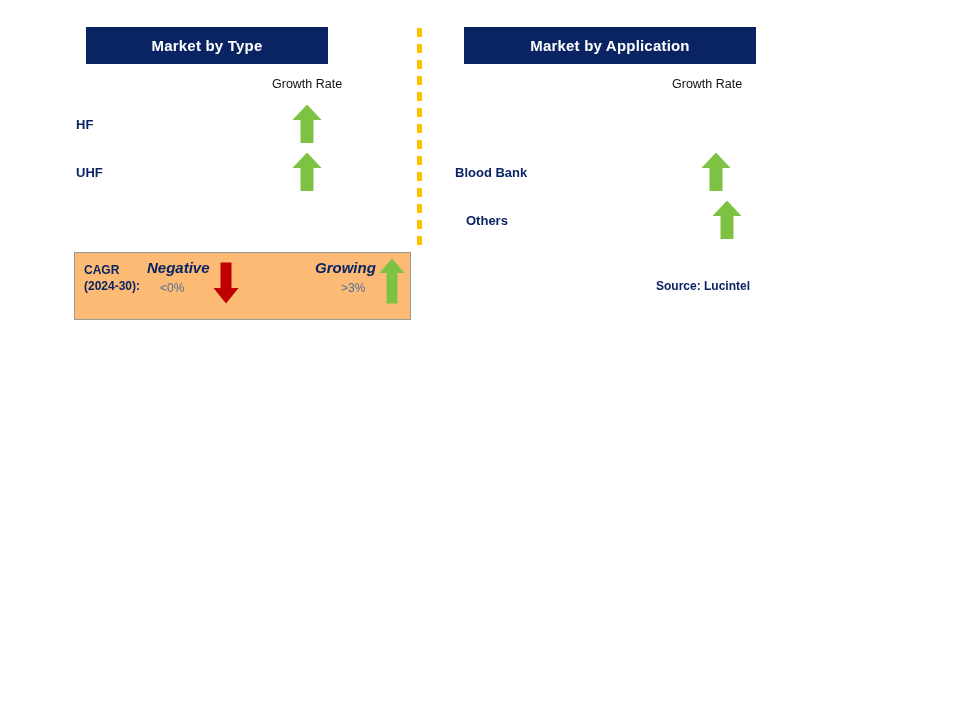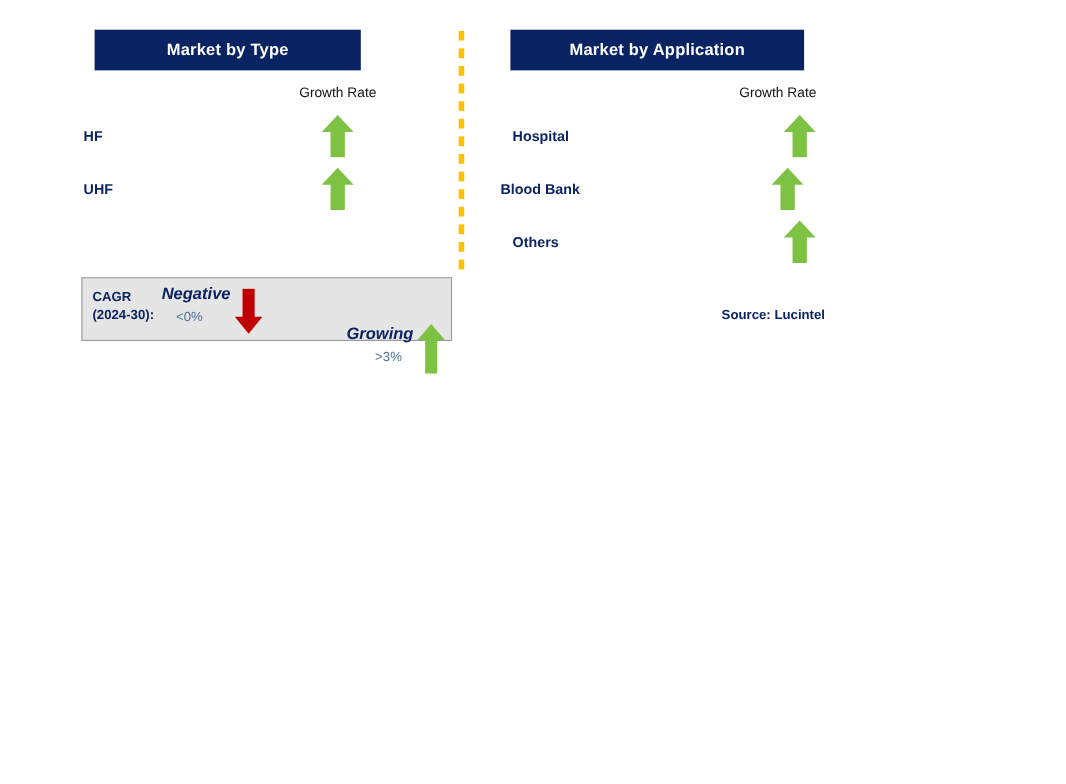--- a/index.html
+++ b/index.html
@@ -27,21 +27,21 @@
     background: #0A2463;
     color: #ffffff;
     font-size: 15px;
     font-weight: bold;
     display: flex;
     align-items: center;
     justify-content: center;
     letter-spacing: 0.2px;
   }
   #header-type { left: 74px; top: 27px; width: 242px; height: 37px; margin-left: 12px; }
-  #header-app  { left: 44px; top: 27px; width: 267px; height: 37px; }
+  #header-app  { left: 44px; top: 27px; width: 292px; height: 37px; }
 
   .growth-rate-label {
     position: absolute;
     font-size: 12.5px;
     font-weight: normal;
     color: #111111;
     white-space: nowrap;
   }
   #growth-label-type { left: 272px; top: 77px; }
   #growth-label-app  { left: 252px; top: 77px; }
@@ -80,23 +80,23 @@
     background-size: 5px 16px;
     background-repeat: repeat-y;
   }
 
   
   #legend-box {
     position: absolute;
     left: 74px;
     top: 252px;
     width: 337px;
-    height: 58px;
+    height: 68px;
     border: 1px solid #9a9a9a;
-    background: #e5e5e5;
+    background: #fdba74;
     box-sizing: border-box;
     padding-left: 44px;
   }
   .legend-title {
     position: absolute;
     left: 9px;
     top: 9px;
     font-size: 12px;
     font-weight: bold;
     color: #0A2463;
@@ -176,49 +176,41 @@
       <span class="legend-word" style="left:0px;">Negative</span>
       <span class="legend-range" style="left:13px;">&lt;0%</span>
       <span class="legend-icon" style="left:66px; top:3px;">
         <svg width="26" height="42" viewBox="0 0 26 42">
           <path d="M13 41.5 L25.5 26 L18.5 26 L18.5 0.5 L7.5 0.5 L7.5 26 L0.5 26 Z" fill="#C00000"></path>
         </svg>
       </span>
     </div>
 
 
-    <div class="legend-entry" style="left:240px; width:100px;margin-top:36px;">
+    <div class="legend-entry" style="left:240px; width:100px;">
       <span class="legend-word" style="left:0px;">Growing</span>
       <span class="legend-range" style="left:26px;">&gt;3%</span>
       <span class="legend-icon" style="left:64px; top:-1px;">
         <svg width="26" height="46" viewBox="0 0 26 46">
           <path d="M13 0.5 L25.5 15 L18.5 15 L18.5 45.5 L7.5 45.5 L7.5 15 L0.5 15 Z" fill="#7DC242"></path>
         </svg>
       </span>
     </div>
 
   </div>
 </div>
 
 <div id="divider"></div>
 
 <div class="panel" id="panel-app">
 
   <div class="header-bar" id="header-app">Market by Application</div>
 
   <div class="growth-rate-label" id="growth-label-app">Growth Rate</div>
 
-  <div class="seg-row" style="left:46px; top:104px; width:300px;">
-    <span class="seg-label">Hospital</span>
-    <span class="seg-arrow-slot" style="left:246px;">
-      <svg class="arrow-up-green" width="30" height="39" viewBox="0 0 30 39">
-        <path d="M15 0 L29.5 15.5 L21.5 15.5 L21.5 38.5 L8.5 38.5 L8.5 15.5 L0.5 15.5 Z" fill="#7DC242"></path>
-      </svg>
-    </span>
-  </div>
 
   <div class="seg-row" style="left:35px; top:152px; width:300px;">
     <span class="seg-label">Blood Bank</span>
     <span class="seg-arrow-slot" style="left:246px;">
       <svg class="arrow-up-green" width="30" height="39" viewBox="0 0 30 39">
         <path d="M15 0 L29.5 15.5 L21.5 15.5 L21.5 38.5 L8.5 38.5 L8.5 15.5 L0.5 15.5 Z" fill="#7DC242"></path>
       </svg>
     </span>
   </div>
 

